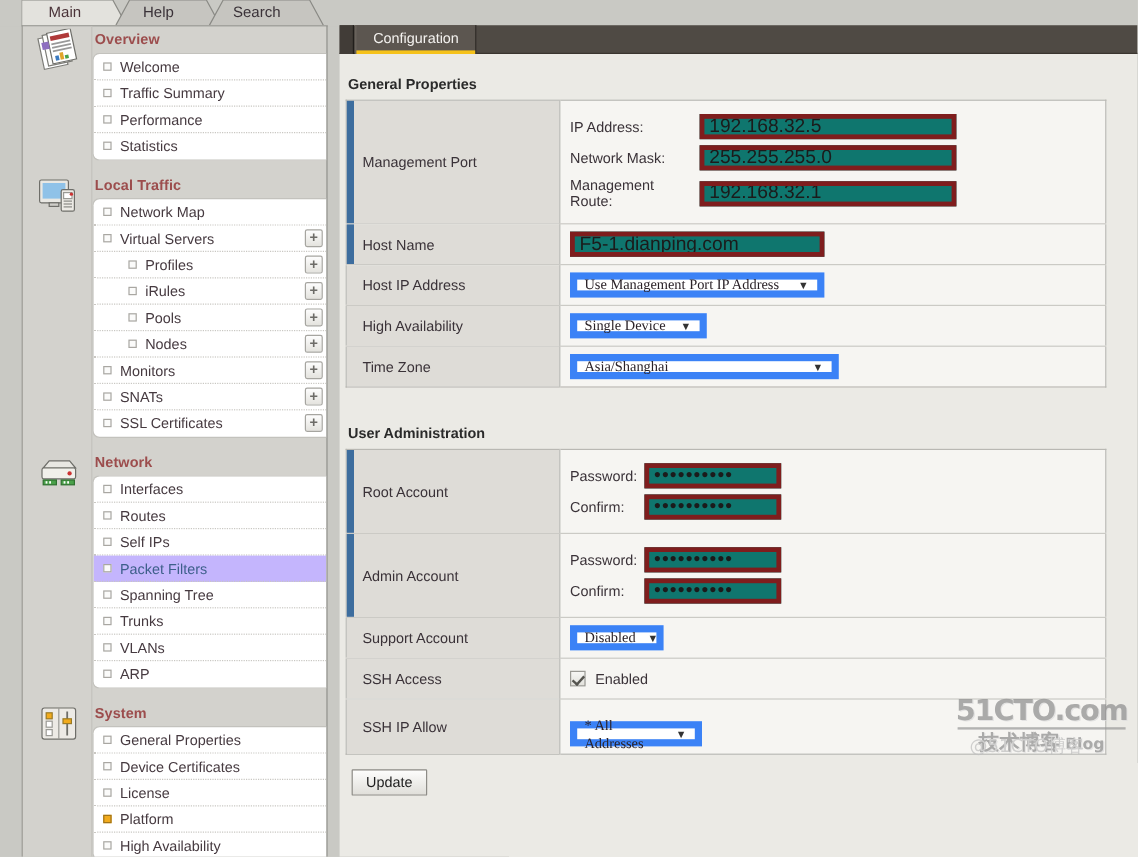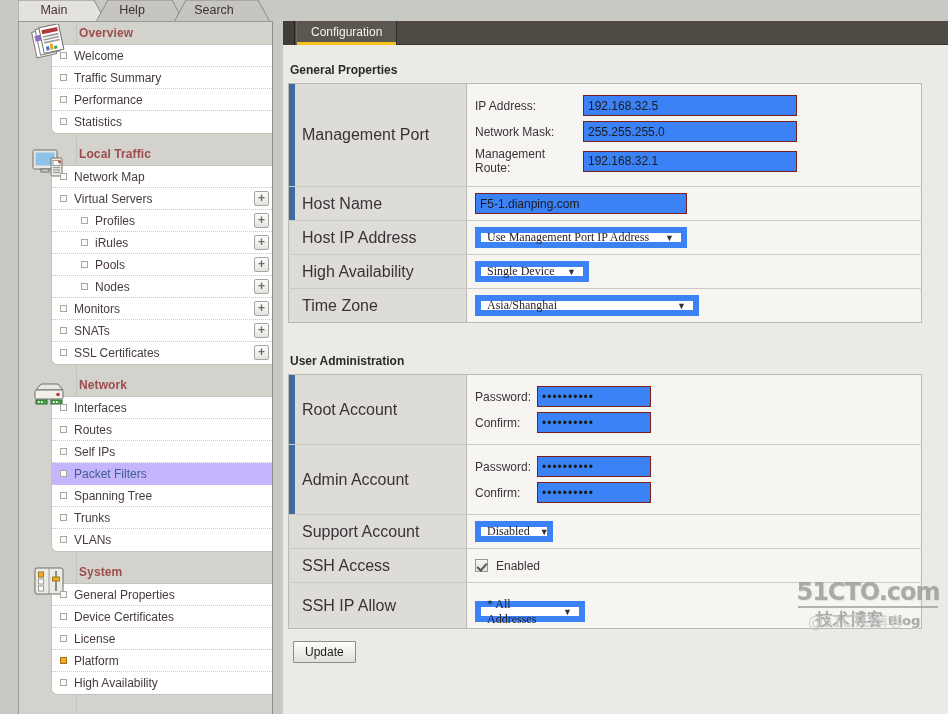--- a/index.html
+++ b/index.html
@@ -58,21 +58,21 @@
     font-weight: bold;
     font-size: 12px;
     line-height: 22px;
     letter-spacing: .1px;
   }
   .navgroup-icon {
     position: absolute; left: 10px; top: 2px;
     width: 40px; height: 36px;
   }
   .navlist {
-    margin-left: 32px;
+    margin-left: 58px;
     background: #ffffff;
     border: 1px solid #c3c2bd;
     border-right: none;
     border-radius: 6px 0 0 6px;
     overflow: hidden;
   }
   .navitem {
     position: relative;
     height: 22px; line-height: 22px;
     padding-left: 22px;
@@ -149,21 +149,21 @@
     table-layout: fixed;
   }
   table.props td { vertical-align: middle; }
   td.lbl {
     width: 178px;
     background: #dedddа;
     background: #dedcd7;
     border-right: 1px solid #b9b8b3;
     border-bottom: 1px solid #cbcac5;
     padding: 0 0 0 13px;
-    font-size: 16px; color: #3a3238;
+    font-size: 12px; color: #3a3238;
     height: 34px;
     position: relative;
   }
   td.val {
     border-bottom: 1px solid #cbcac5;
     padding: 6px 0 6px 8px;
     background: #f6f5f2;
     height: 34px;
   }
   tr:last-child td { border-bottom: none; }
@@ -174,26 +174,26 @@
   }
 
   .fieldrow { display: flex; align-items: center; margin: 5px 0; }
   .fieldrow .flabel {
     font-size: 12px; color: #3a3238;
     width: 108px;
   }
 
   input.txt {
     font-family: "Liberation Sans", sans-serif;
-    font-size: 12px;
+    font-size: 16px;
     color: #1b1b1b;
     height: 21px;
     padding: 1px 4px;
-    border: 1px solid #7f1d1d;
-    background: #3b82f6;
+    border: 4px solid #7f1d1d;
+    background: #0f766e;
     outline: none;
   }
   input.txt.ip { width: 214px; }
   input.txt.host { width: 212px; }
   input.txt.pwd { width: 114px; letter-spacing: 1px; }
 
   .selbox {
     display: inline-flex; align-items: center;
     height: 21px;
     border: 6px solid #3b82f6;
@@ -447,20 +447,24 @@
           <span>Spanning Tree</span>
         </div>
         <div class="navitem">
           <span class="bullet"></span>
           <span>Trunks</span>
         </div>
         <div class="navitem">
           <span class="bullet"></span>
           <span>VLANs</span>
         </div>
+        <div class="navitem">
+          <span class="bullet"></span>
+          <span>ARP</span>
+        </div>
       </div>
     </div>
 
     <div class="navgroup" style="margin-top:9px;">
       <div class="navgroup-head">
         <span class="navgroup-icon">
           <svg width="40" height="36" viewBox="0 0 40 36">
             <rect x="6" y="5" width="28" height="26" rx="2" fill="#eceae5" stroke="#6e6e69"></rect>
             <line x1="20" y1="5" x2="20" y2="31" stroke="#9a9a95"></line>
             <rect x="9.5" y="9" width="5" height="5" fill="#f2ab1c" stroke="#9a7a25"></rect>

